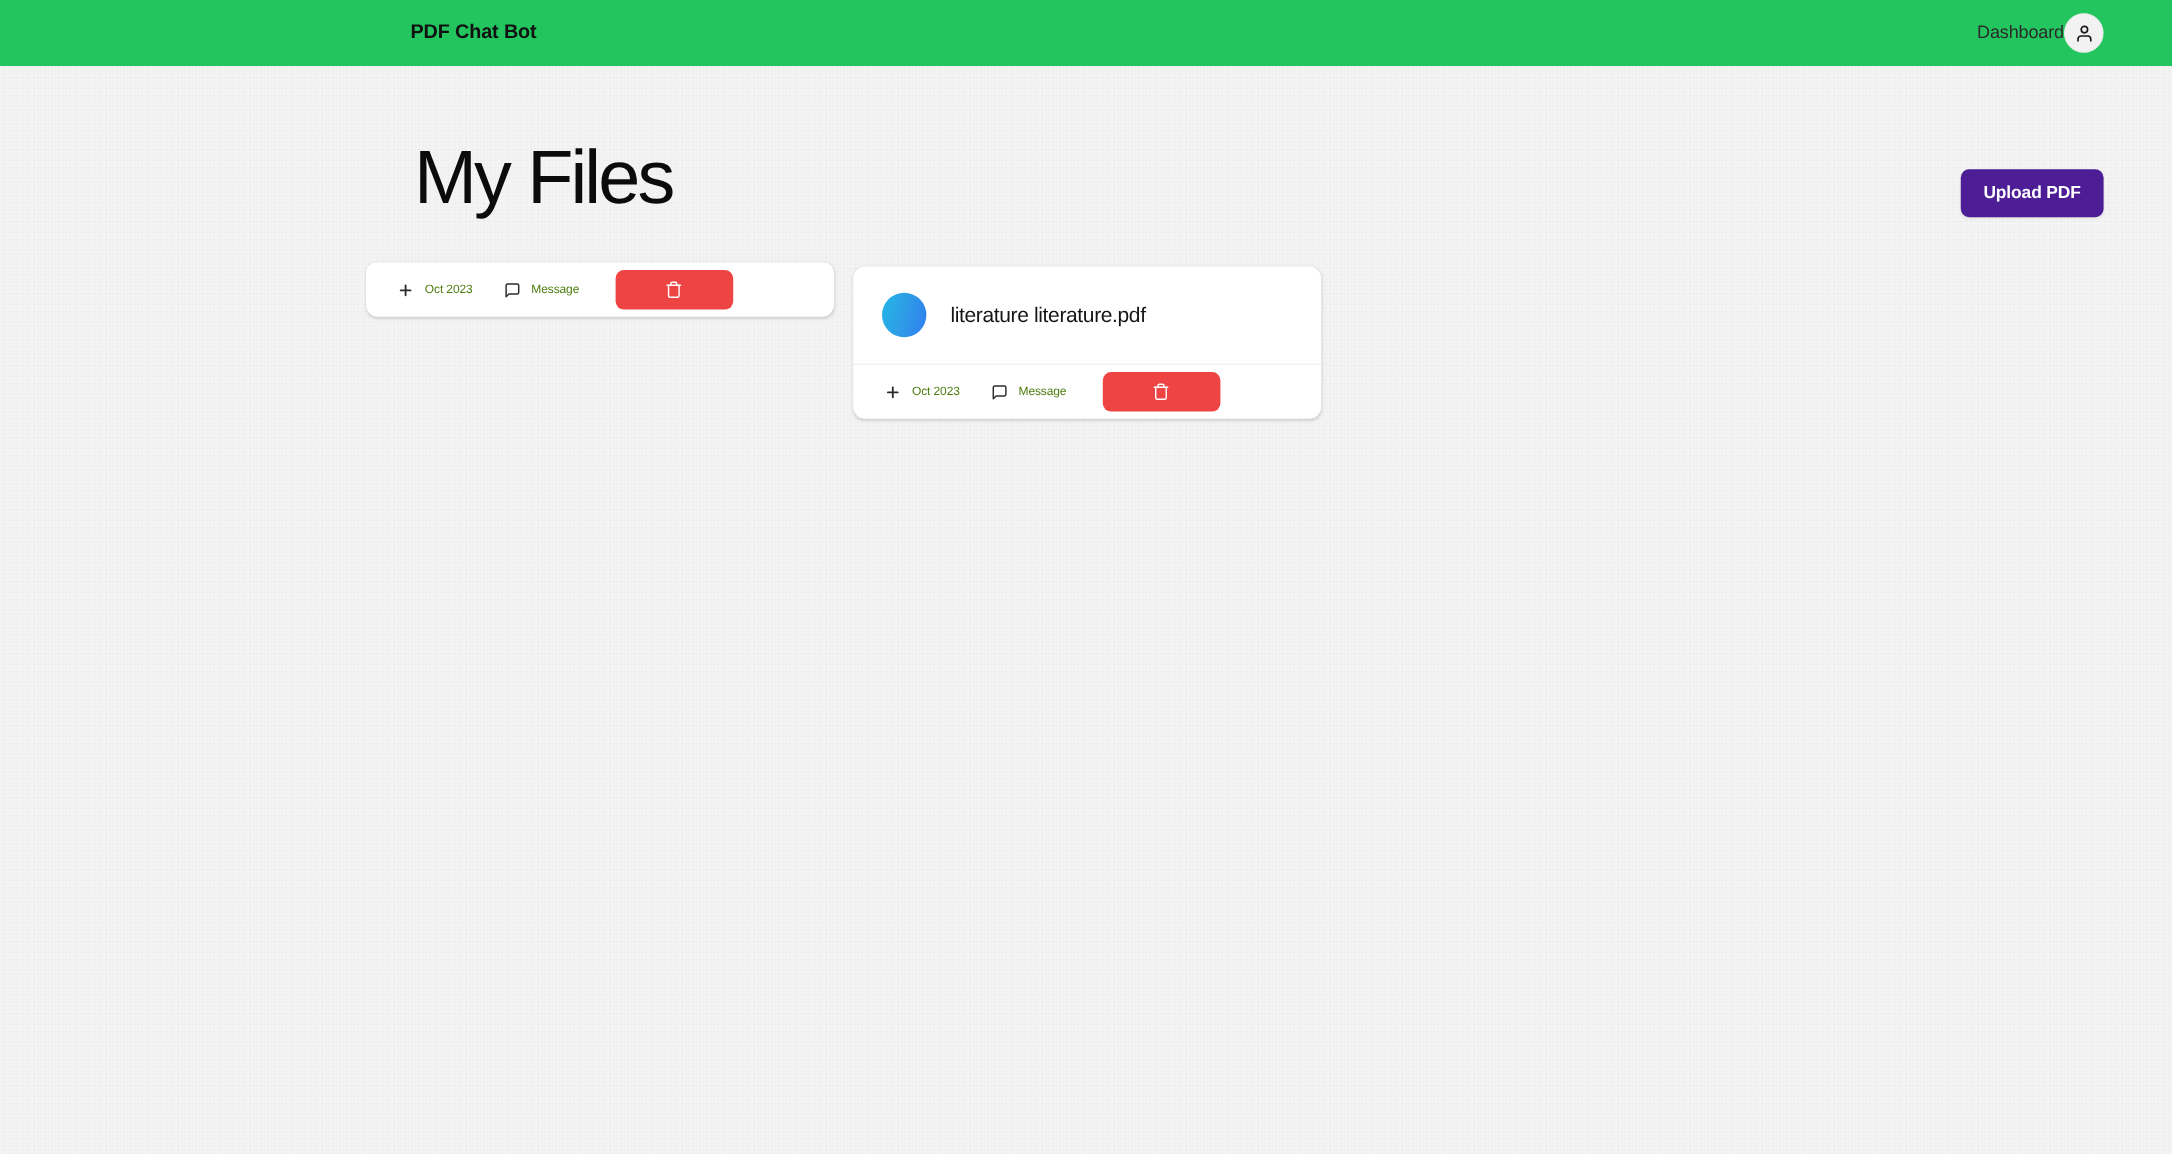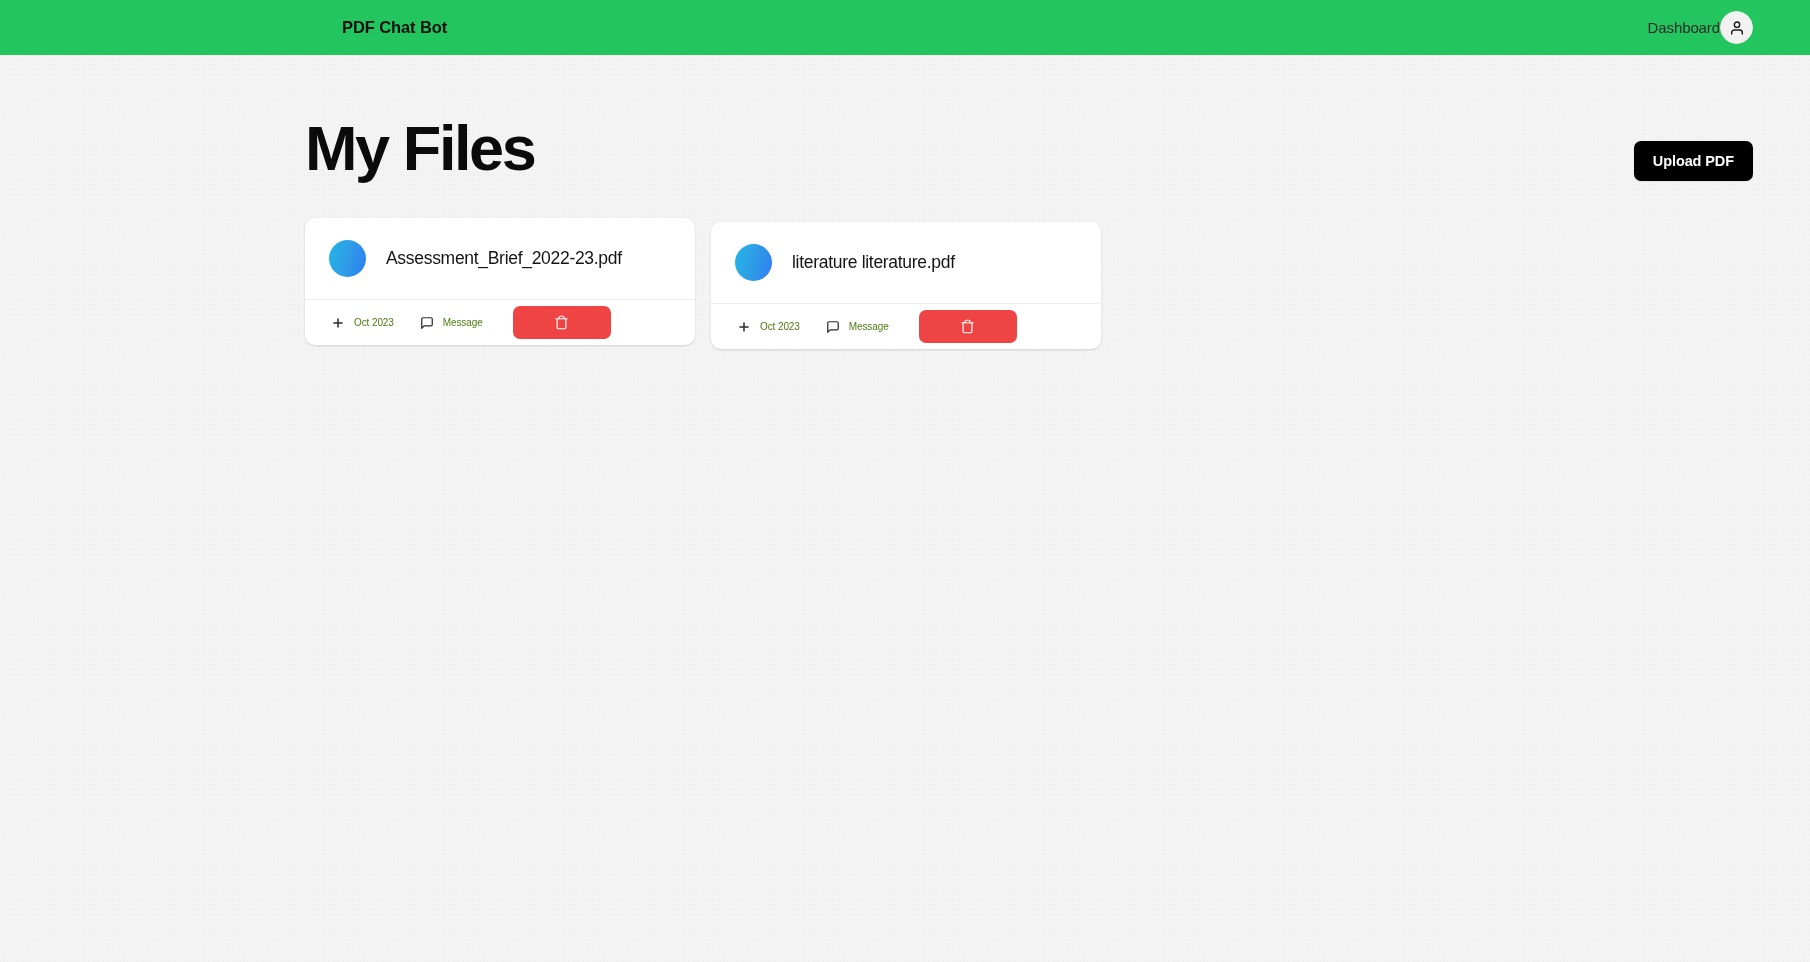--- a/index.html
+++ b/index.html
@@ -85,29 +85,30 @@
 
   .page-head {
     display: flex;
     align-items: flex-start;
     justify-content: space-between;
     padding-top: 62px;
   }
 
   .page-title {
     font-size: 63px;
-    font-weight: bold;
+    font-weight: normal;
     letter-spacing: -2.4px;
     line-height: 1;
     color: #0b0b0b;
+    margin-left: 40px;
   }
 
   .upload-btn {
     margin-top: 24px;
-    background: #000000;
+    background: #4c1d95;
     color: #ffffff;
     font-size: 14.5px;
     font-weight: bold;
     letter-spacing: -0.1px;
     border: none;
     border-radius: 7px;
     padding: 12px 19px;
     cursor: pointer;
     font-family: "Liberation Sans", sans-serif;
     box-shadow: 0 1px 2px rgba(0,0,0,0.06);
@@ -214,24 +215,20 @@
 <main class="page">
 
   <div class="page-head">
     <h1 class="page-title">My Files</h1>
     <button class="upload-btn">Upload PDF</button>
   </div>
 
   <section class="file-grid">
 
     <article class="file-card">
-      <div class="card-head">
-        <div class="file-avatar"></div>
-        <div class="file-name">Assessment_Brief_2022-23.pdf</div>
-      </div>
       <div class="card-foot">
         <div class="foot-item">
           <span>
             <svg width="14" height="14" viewBox="0 0 24 24" fill="none" stroke="#2b2b2b" stroke-width="2.6" stroke-linecap="round">
               <line x1="12" y1="5" x2="12" y2="19"></line>
               <line x1="5" y1="12" x2="19" y2="12"></line>
             </svg>
           </span>
           <span>Oct 2023</span>
         </div>

